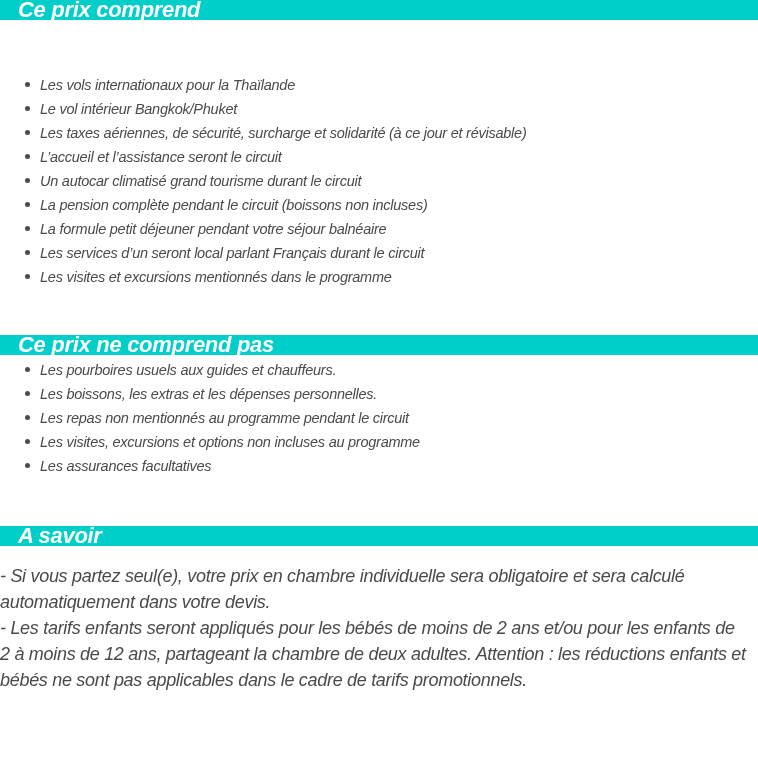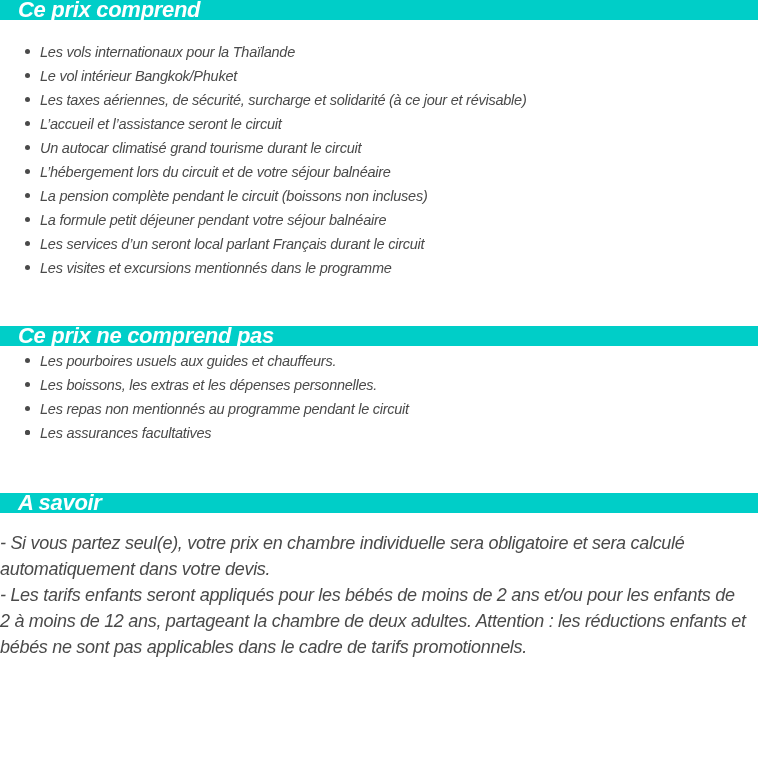--- a/index.html
+++ b/index.html
@@ -64,20 +64,21 @@
     width: 5px;
     height: 5px;
     background: #4a4a4a;
     border-radius: 50%;
     display: block;
   }
 
   .list-block-1 {
     padding-top: 20px;
     padding-bottom: 0;
+    margin-top: 33px;
   }
   .list-block-2 {
     padding-top: 3px;
   }
 
   .spacer-1 { height: 46px; }
   .spacer-2 { height: 48px; }
 
   
   .note-block {
@@ -103,37 +104,36 @@
 
   <div class="section-header">
     <span class="title">Ce prix comprend</span>
   </div>
   <ul class="bullet-list list-block-1">
     <li><span class="bullet-dot"></span><span>Les vols internationaux pour la Thaïlande</span></li>
     <li><span class="bullet-dot"></span><span>Le vol intérieur Bangkok/Phuket</span></li>
     <li><span class="bullet-dot"></span><span>Les taxes aériennes, de sécurité, surcharge et solidarité (à ce jour et révisable)</span></li>
     <li><span class="bullet-dot"></span><span>L’accueil et l’assistance seront le circuit</span></li>
     <li><span class="bullet-dot"></span><span>Un autocar climatisé grand tourisme durant le circuit</span></li>
-    <li><span class="bullet-dot"></span><span>L’hébergement lors du circuit et de votre séjour balnéaire</span></li>
     <li><span class="bullet-dot"></span><span>La pension complète pendant le circuit (boissons non incluses)</span></li>
     <li><span class="bullet-dot"></span><span>La formule petit déjeuner pendant votre séjour balnéaire</span></li>
     <li><span class="bullet-dot"></span><span>Les services d’un seront local parlant Français durant le circuit</span></li>
     <li><span class="bullet-dot"></span><span>Les visites et excursions mentionnés dans le programme</span></li>
   </ul>
 
   <div class="spacer-1"></div>
 
   <div class="section-header">
     <span class="title">Ce prix ne comprend pas</span>
   </div>
   <ul class="bullet-list list-block-2">
     <li><span class="bullet-dot"></span><span>Les pourboires usuels aux guides et chauffeurs.</span></li>
     <li><span class="bullet-dot"></span><span>Les boissons, les extras et les dépenses personnelles.</span></li>
     <li><span class="bullet-dot"></span><span>Les repas non mentionnés au programme pendant le circuit</span></li>
-    <li><span class="bullet-dot"></span></li>
+    <li><span class="bullet-dot"></span><span>Les visites, excursions et options non incluses au programme</span></li>
     <li><span class="bullet-dot"></span><span>Les assurances facultatives</span></li>
   </ul>
 
   <div class="spacer-2"></div>
 
   <div class="section-header">
     <span class="title">A savoir</span>
   </div>
   <div class="note-block">
     <p class="note-para">- Si vous partez seul(e), votre prix en chambre individuelle sera obligatoire et sera calculé automatiquement dans votre devis.</p>

